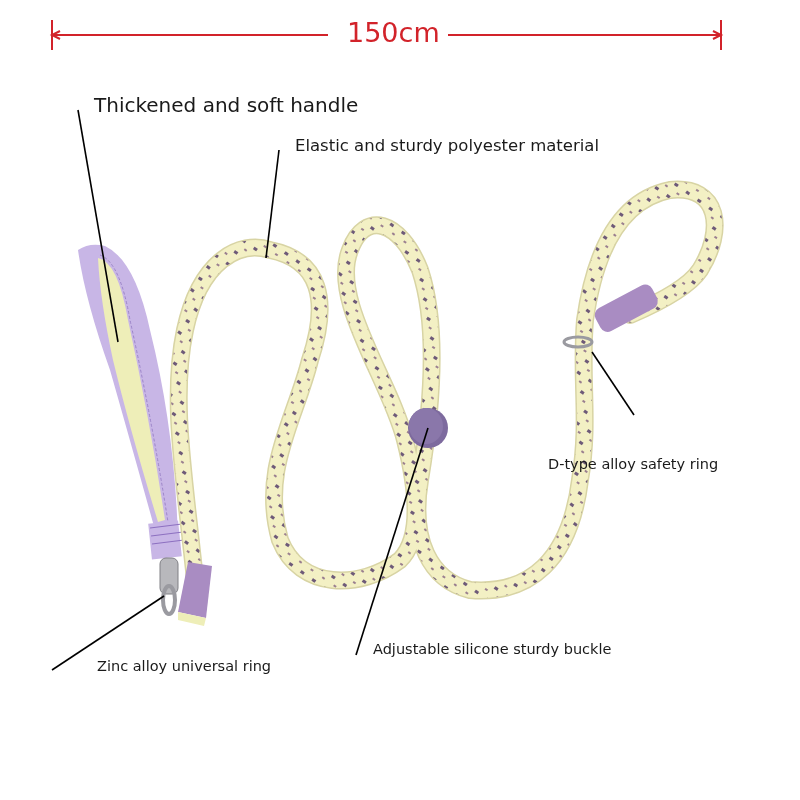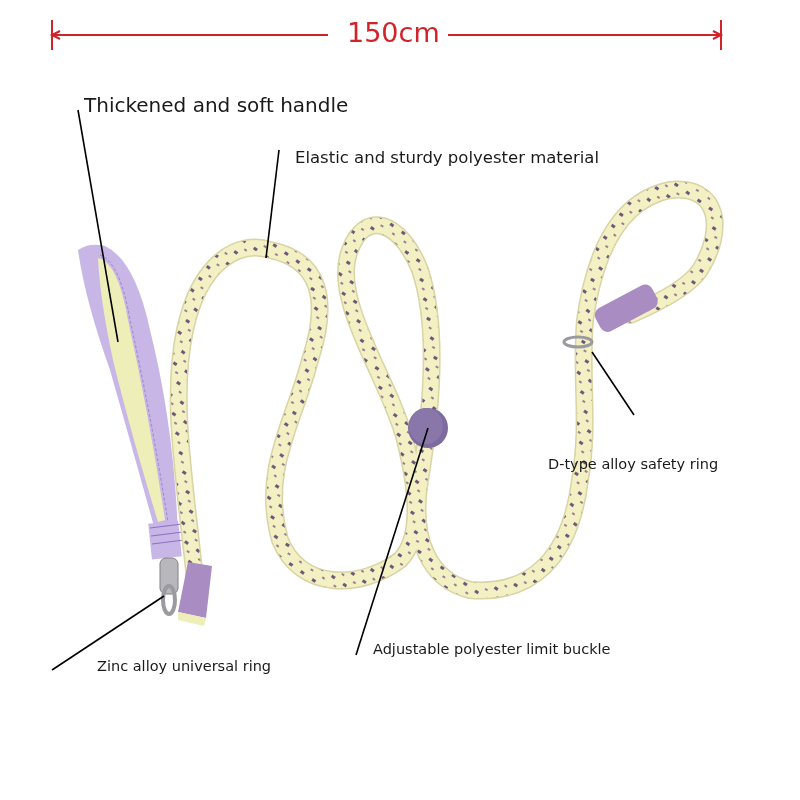--- a/index.html
+++ b/index.html
@@ -1,21 +1,21 @@
 <!DOCTYPE html>
 <html><head>
 <meta charset="utf-8">
 <style>
   html, body { margin:0; padding:0; background:#ffffff; }
   body { width:800px; height:800px; position:relative; overflow:hidden; font-family:"DejaVu Sans", "Liberation Sans", sans-serif; }
   .layer { position:absolute; left:0; top:0; width:800px; height:800px; }
   .label { position:absolute; color:#1a1a1a; white-space:nowrap; }
   .dim-label { position:absolute; left:341px; top:14px; font-size:27px; color:#d2232a; background:#fff; padding:0 6px; line-height:38px; }
-  .l-handle { left:84px; top:93px; font-size:20px; }
-  .l-material { left:295px; top:136px; font-size:16.5px;margin-top:12px; }
+  .l-handle { left:94px; top:93px; font-size:20px; }
+  .l-material { left:295px; top:136px; font-size:16.5px; }
   .l-dring { left:548px; top:456px; font-size:14.5px; }
   .l-buckle { left:373px; top:641px; font-size:14.5px; }
   .l-zinc { left:73px; top:658px; font-size:14.5px;margin-left:24px; }
 </style>
 </head>
 <body>
 
 <svg class="layer" viewBox="0 0 800 800" xmlns="http://www.w3.org/2000/svg">
   <defs>
     <pattern id="ropePat" width="14" height="14" patternUnits="userSpaceOnUse" patternTransform="rotate(35)">
@@ -73,14 +73,14 @@
     <line x1="356" y1="655" x2="428" y2="428"></line>
     <line x1="52" y1="670" x2="164" y2="596"></line>
   </g>
 </svg>
 
 <div class="dim-label">150cm</div>
 
 <div class="label l-handle">Thickened and soft handle</div>
 <div class="label l-material">Elastic and sturdy polyester material</div>
 <div class="label l-dring">D-type alloy safety ring</div>
-<div class="label l-buckle">Adjustable polyester limit buckle</div>
+<div class="label l-buckle">Adjustable silicone sturdy buckle</div>
 <div class="label l-zinc">Zinc alloy universal ring</div>
 
 </body></html>

